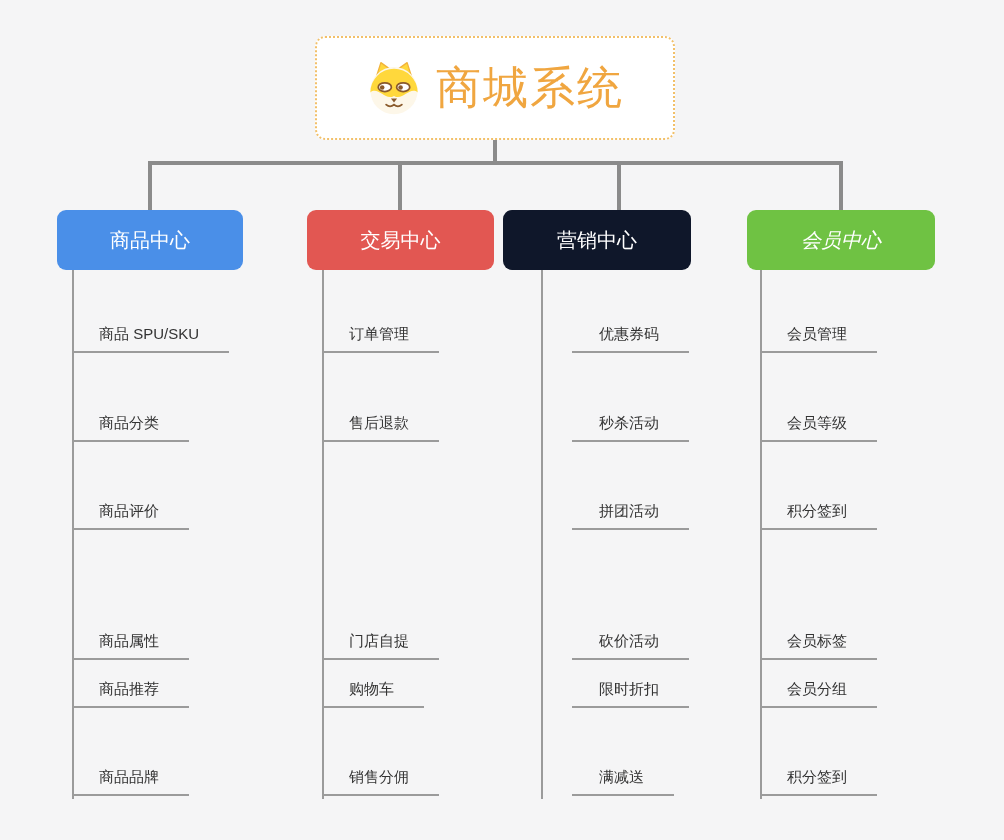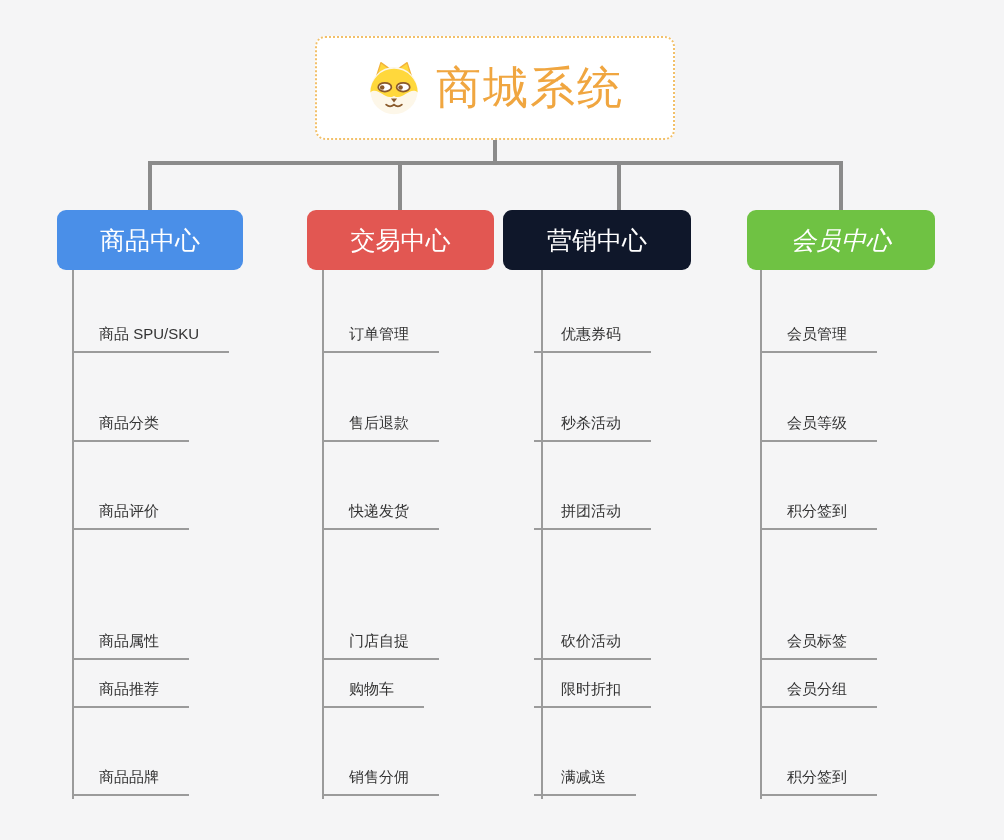--- a/index.html
+++ b/index.html
@@ -52,21 +52,21 @@
   .col-line-1 { left: 322px; }
   .col-line-2 { left: 541px; }
   .col-line-3 { left: 760px; }
 
   
   .branch {
     position: absolute;
     top: 210px; height: 60px;
     border-radius: 9px;
     color: #ffffff;
-    font-size: 25px;
+    font-size: 20px;
     display: flex;
     align-items: center;
     justify-content: center;
     white-space: nowrap;
     cursor: default;
   }
   .branch-0 { left: 57px;  width: 186px; background: #4a8fe8; }
   .branch-1 { left: 307px; width: 187px; background: #e25752; }
   .branch-2 { left: 503px; width: 188px; background: #0f172a; }
   .branch-3 { left: 747px; width: 188px; background: #6fc243; font-style: italic; }
@@ -76,21 +76,21 @@
     position: absolute;
     padding: 0 30px 7px 27px;
     border-bottom: 2px solid #9b9b9b;
     font-size: 15px;
     color: #333333;
     white-space: nowrap;
     cursor: default;
   }
   .c0 { left: 72px; }
   .c1 { left: 322px; }
-  .c2 { left: 534px; }
+  .c2 { left: 572px; }
   .c3 { left: 760px; }
   .r0 { top: 325px; }
   .r1 { top: 414px; }
   .r2 { top: 502px; }
   .r3 { top: 591px; margin-top: 41px; }
   .r4 { top: 680px; }
   .r5 { top: 768px; }
 </style>
 </head>
 <body>
@@ -138,21 +138,20 @@
 
   <div class="leaf c0 r0">商品 SPU/SKU</div>
   <div class="leaf c0 r1">商品分类</div>
   <div class="leaf c0 r2">商品评价</div>
   <div class="leaf c0 r3">商品属性</div>
   <div class="leaf c0 r4">商品推荐</div>
   <div class="leaf c0 r5">商品品牌</div>
 
   <div class="leaf c1 r0">订单管理</div>
   <div class="leaf c1 r1">售后退款</div>
-  <div class="leaf c1 r2">快递发货</div>
   <div class="leaf c1 r3">门店自提</div>
   <div class="leaf c1 r4">购物车</div>
   <div class="leaf c1 r5">销售分佣</div>
 
   <div class="leaf c2 r0">优惠券码</div>
   <div class="leaf c2 r1">秒杀活动</div>
   <div class="leaf c2 r2">拼团活动</div>
   <div class="leaf c2 r3">砍价活动</div>
   <div class="leaf c2 r4">限时折扣</div>
   <div class="leaf c2 r5">满减送</div>

